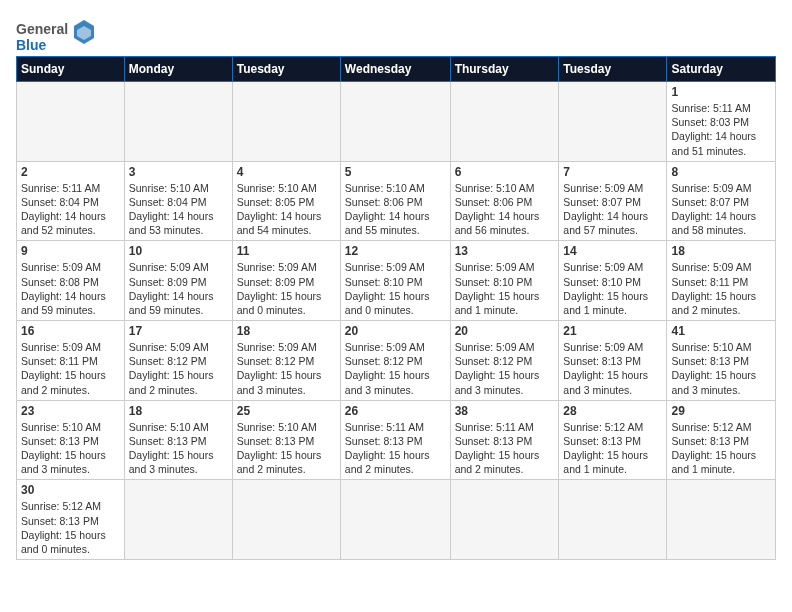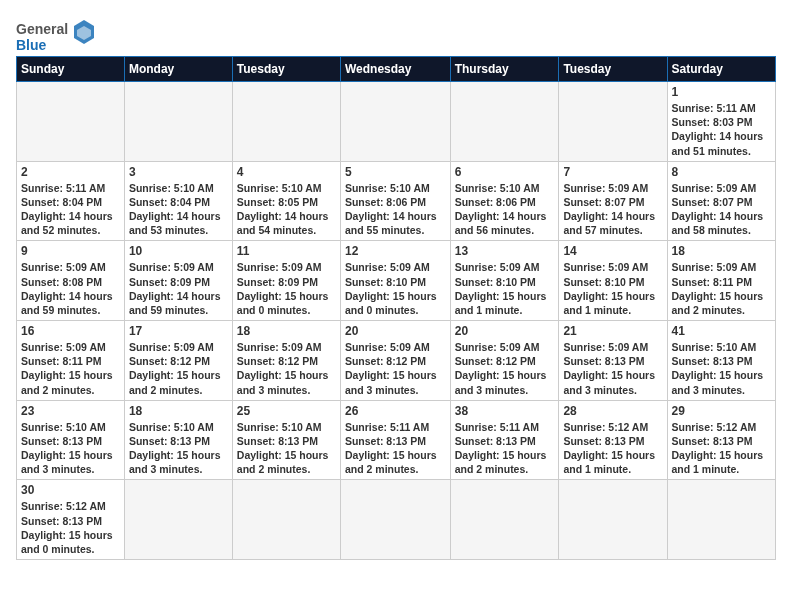--- a/index.html
+++ b/index.html
@@ -60,21 +60,20 @@
       font-size: 12px;
       font-weight: bold;
       color: #333;
       display: block;
       margin-bottom: 2px;
     }
     .day-info {
       color: #333;
       font-size: 10.5px;
       line-height: 1.35;
-      font-weight: bold;
     }
     .last-row td {
       border-bottom: 1px solid #ccc;
     }
   </style>
 </head>
 <body>
 
 <div class="header">
   <div class="logo">

